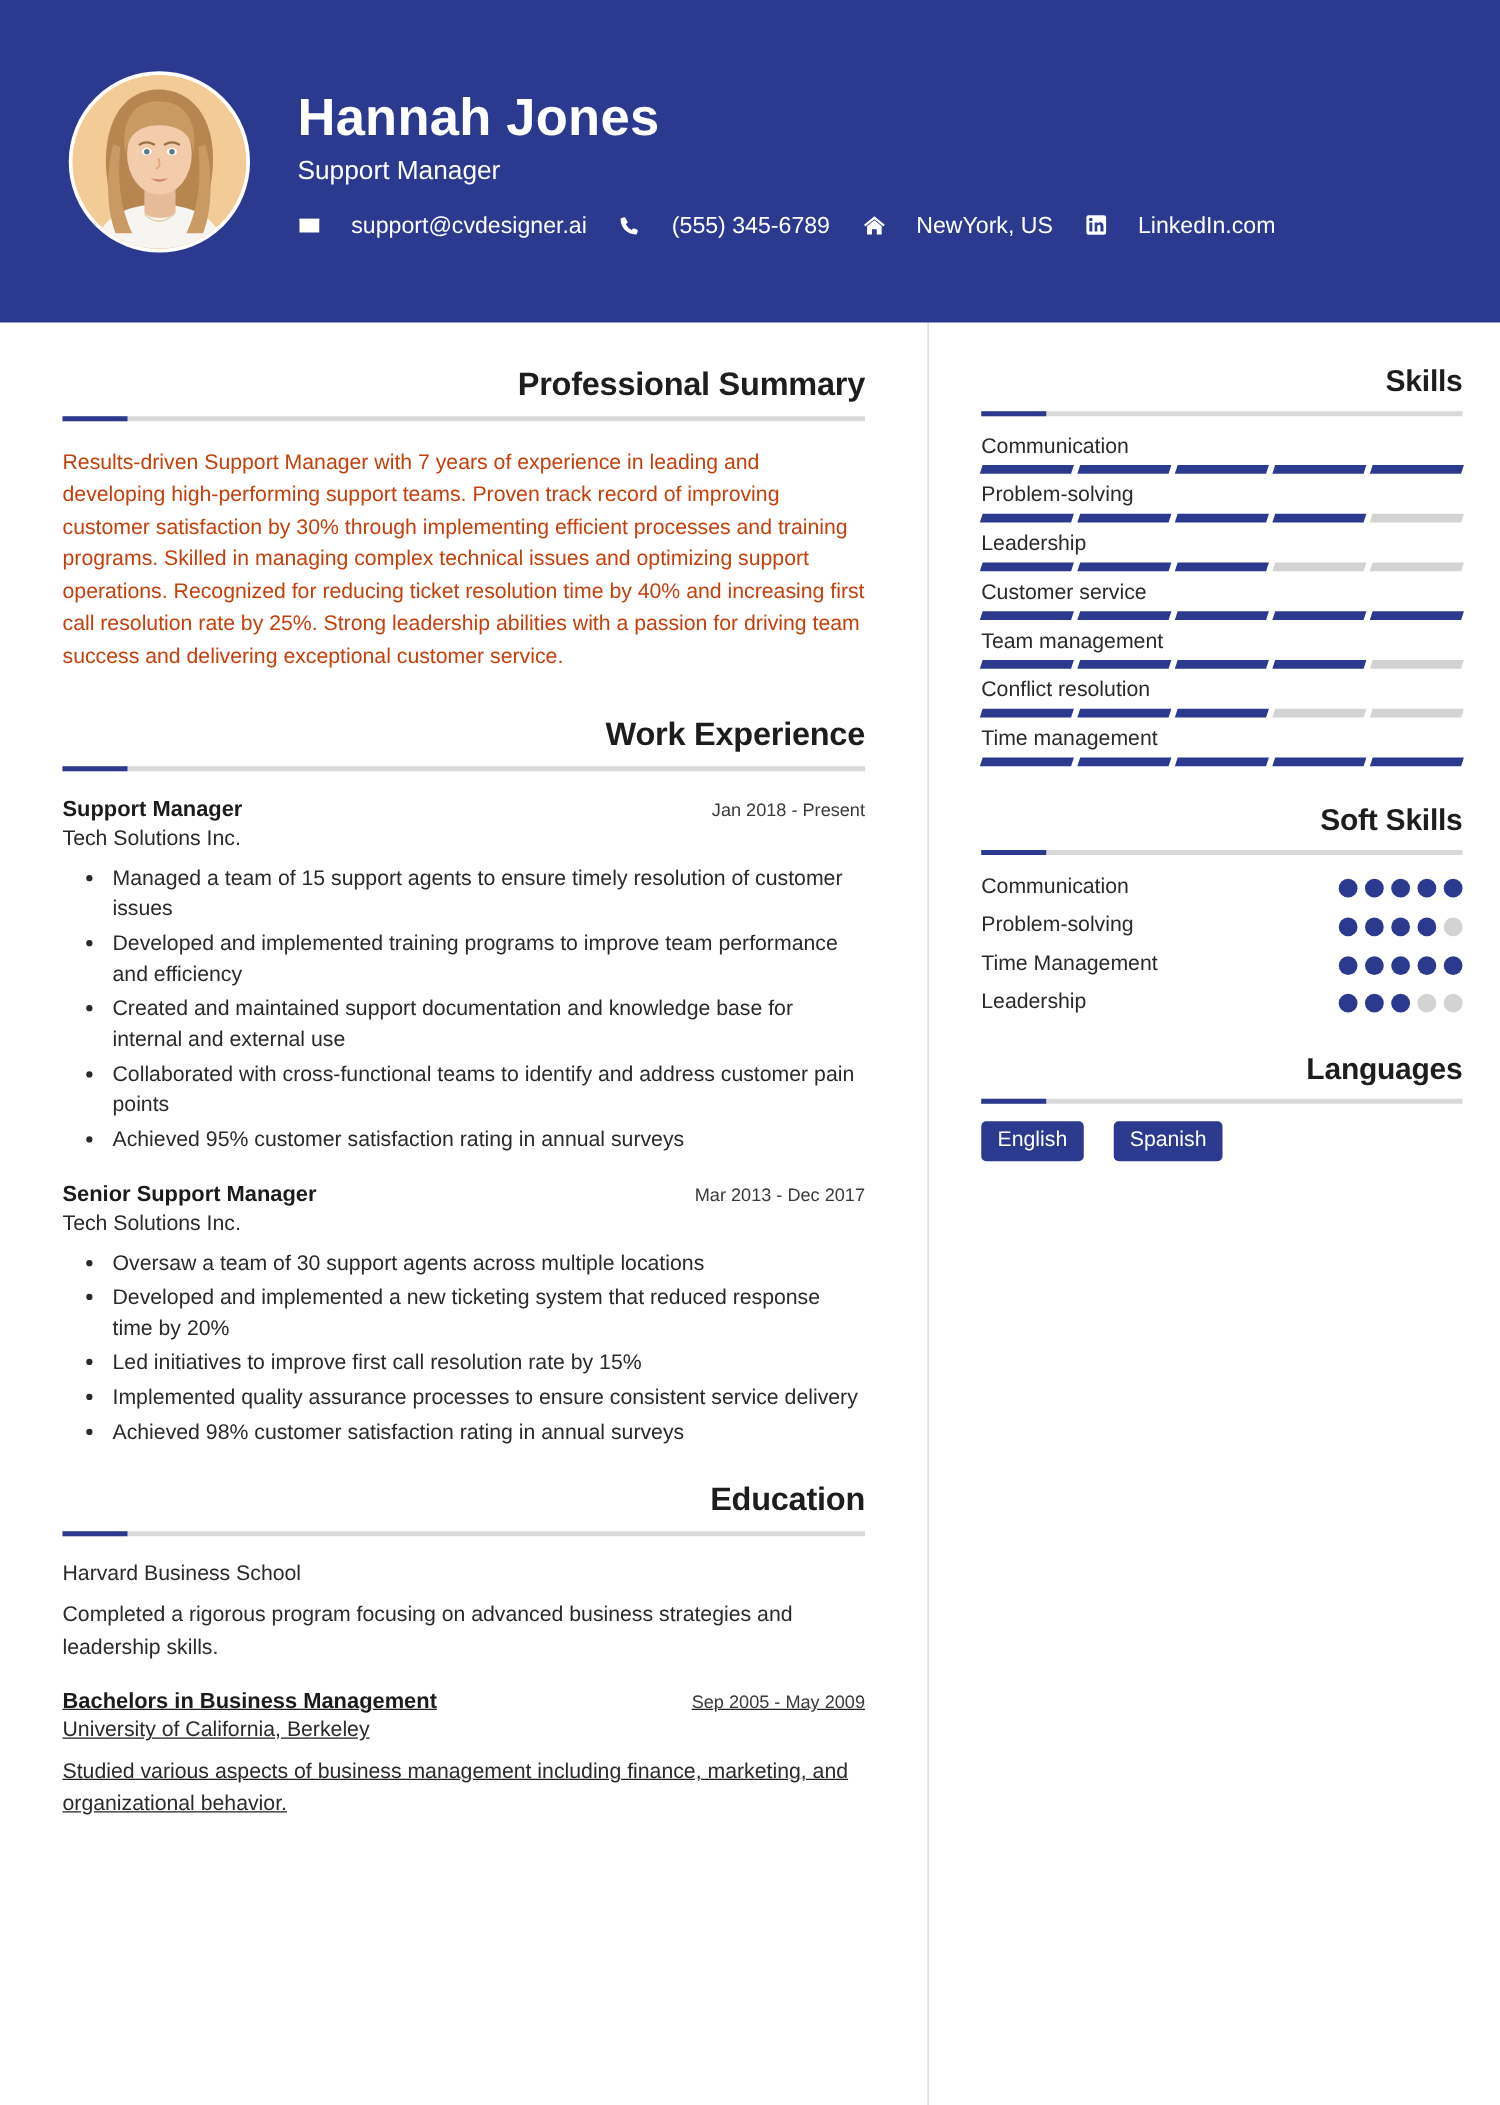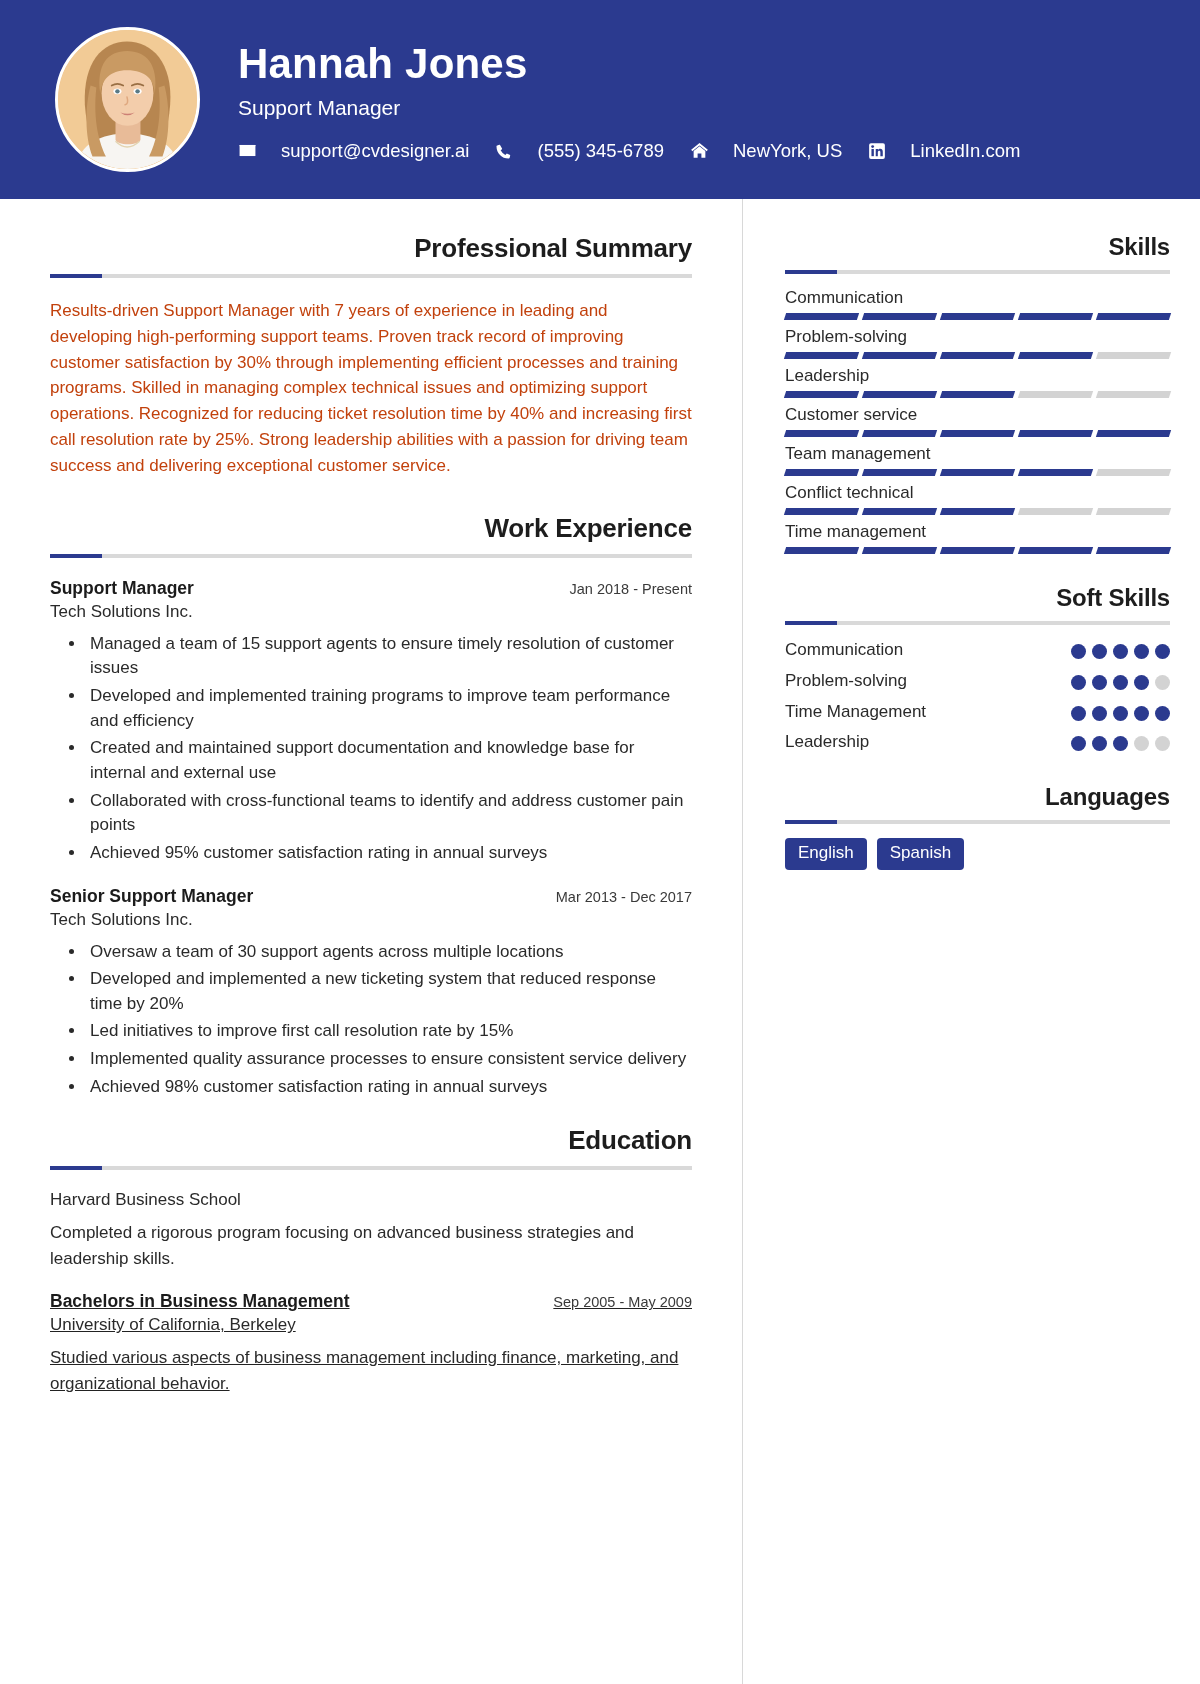--- a/index.html
+++ b/index.html
@@ -14,21 +14,21 @@
     width: 1200px;
     min-height: 1684px;
     background: #ffffff;
     margin: 0 auto;
     overflow: hidden;
   }
 
   
   .header {
     background: #2b3a8f;
-    height: 199px;
+    height: 258px;
     display: flex;
     align-items: center;
     padding: 0 0 0 55px;
     position: relative;
   }
   .avatar-wrap {
     width: 145px; height: 145px;
     border-radius: 50%;
     border: 3px solid #ffffff;
     overflow: hidden;
@@ -211,21 +211,21 @@
   }
   .dot {
     width: 15px; height: 15px;
     border-radius: 50%;
     background: #d3d3d3;
   }
   .dot.on { background: #2b3a8f; }
 
   
   .lang-block { margin-top: 30px; }
-  .lang-tags { display: flex; gap: 10px; flex-wrap: wrap; text-align: center; }
+  .lang-tags { display: flex; gap: 24px; flex-wrap: wrap; text-align: center; }
   .lang-tag {
     background: #2b3a8f;
     color: #ffffff;
     font-size: 17px;
     padding: 6px 13px 7px 13px;
     border-radius: 4px;
     line-height: 1.1;
   }
 </style>
 </head>
@@ -442,21 +442,21 @@
               <div class="skill-name">Team management</div>
               <div class="seg-bar">
                 <span class="seg on"></span>
                 <span class="seg on"></span>
                 <span class="seg on"></span>
                 <span class="seg on"></span>
                 <span class="seg"></span>
               </div>
             </div>
             <div class="skill-row">
-              <div class="skill-name">Conflict technical</div>
+              <div class="skill-name">Conflict resolution</div>
               <div class="seg-bar">
                 <span class="seg on"></span>
                 <span class="seg on"></span>
                 <span class="seg on"></span>
                 <span class="seg"></span>
                 <span class="seg"></span>
               </div>
             </div>
             <div class="skill-row">
               <div class="skill-name">Time management</div>

